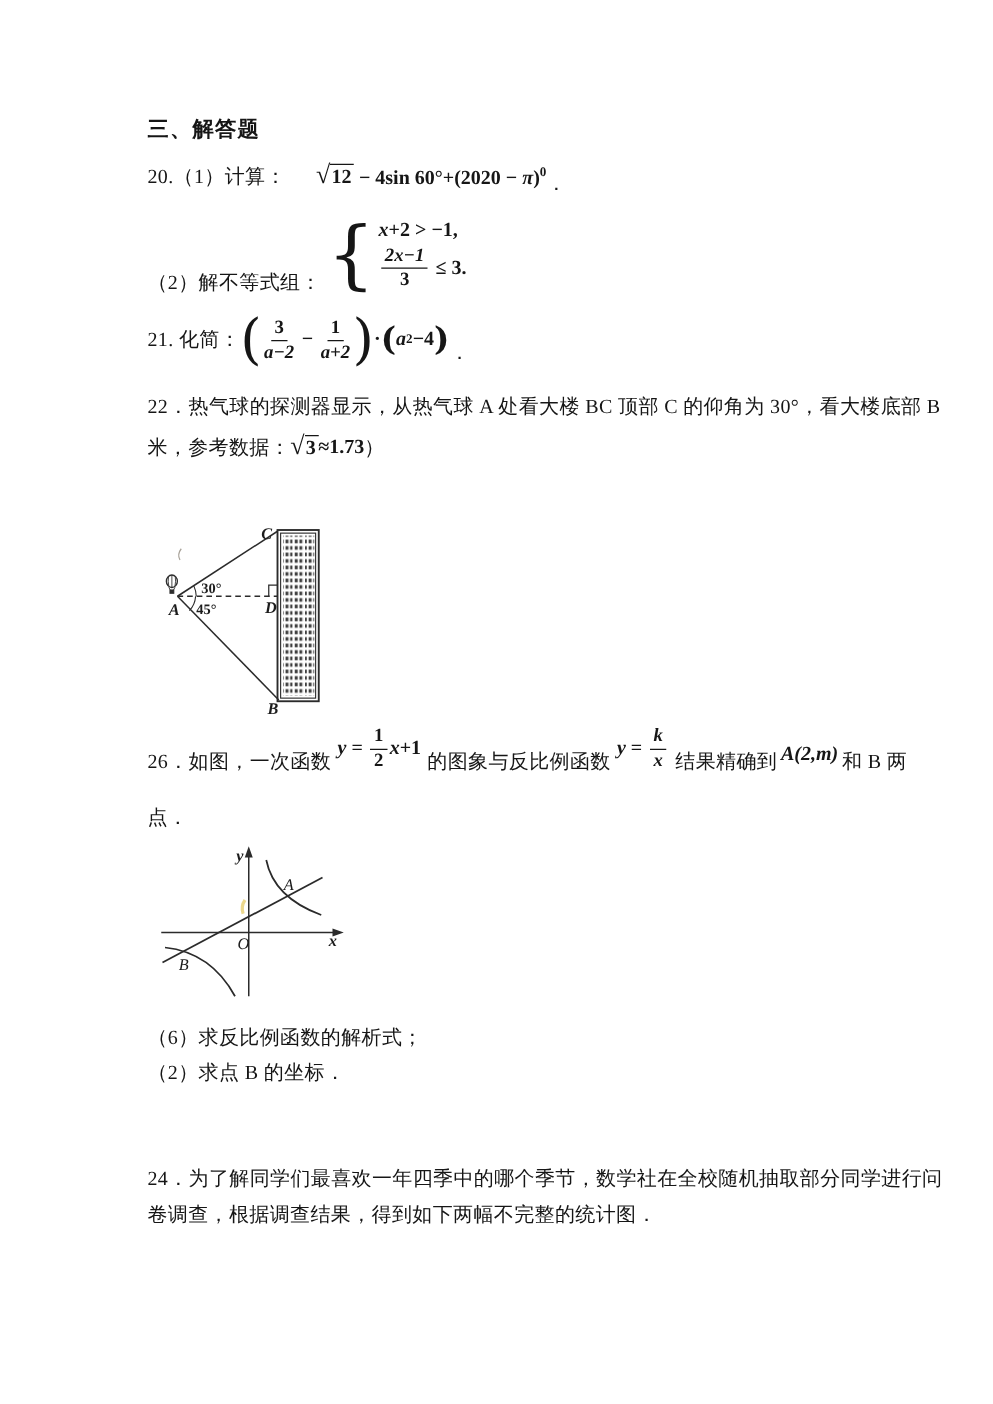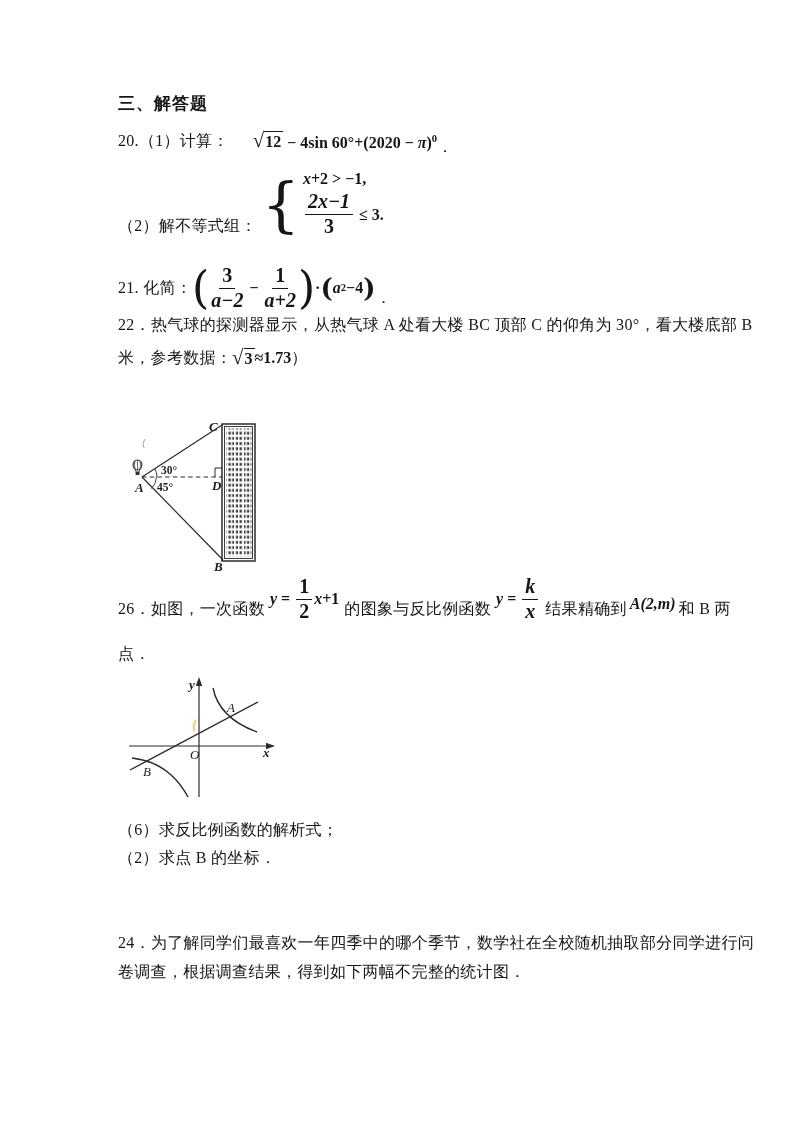--- a/index.html
+++ b/index.html
@@ -13,21 +13,21 @@
   .cn{font-size:16px;letter-spacing:0.3px;}
   .heading{
     font-family:Liberation Sans, sans-serif;
     font-weight:bold;font-size:17px;letter-spacing:1px;
   }
   .math{font-weight:bold;white-space:pre;font-family:"Liberation Serif","DejaVu Serif",serif;}
   .f16{font-size:16px;}
   .mi{font-style:italic;}
   sup.e{font-size:10.5px;line-height:0;vertical-align:super;font-weight:bold;}
   .frac{display:inline-flex;flex-direction:column;align-items:center;
-        vertical-align:middle;line-height:1.08;margin:0 2px;font-size:20px;}
+        vertical-align:middle;line-height:1.08;margin:0 2px;font-size:15px;}
   .frac .num{padding:0 3px 1px 3px;border-bottom:1.6px solid #161616;}
   .frac .den{padding-top:1px;}
   .sqrt{display:inline-flex;align-items:flex-start;}
   .sqrt .sign{font-size:1.3em;line-height:0.95;transform:translateY(-1px);}
   .sqrt .rad{border-top:1.7px solid #161616;padding:1px 2px 0 1px;line-height:1.1;}
   .brace{font-family:"DejaVu Serif",serif;font-weight:400;font-size:60px;
          line-height:60px;align-self:center;margin:0 3px 0 5px;}
   .bigp{font-family:"DejaVu Serif",serif;font-weight:400;font-size:44px;line-height:44px;}
   .medp{font-family:"DejaVu Serif",serif;font-weight:bold;font-size:26px;line-height:26px;}
   .sysrows{display:inline-flex;flex-direction:column;justify-content:center;gap:3px;}
@@ -57,21 +57,21 @@
     <span class="cn selfend">（2）解不等式组：</span>
     <span class="brace">{</span>
     <span class="sysrows">
       <span class="row math f16"><span class="mi">x</span><span>+2 &gt; −1,</span></span>
       <span class="row math f16">
         <span class="frac"><span class="num mi">2x−1</span><span class="den">3</span></span><span> ≤ 3.</span>
       </span>
     </span>
   </div>
 
-  <div class="abs line" style="left:118px;top:248px;height:48px;margin-top:16px;">
+  <div class="abs line" style="left:118px;top:248px;height:48px;">
     <span class="cn">21. 化简：</span>
     <span class="math f16" style="display:inline-flex;align-items:center;">
       <span class="bigp">(</span>
       <span class="frac"><span class="num">3</span><span class="den mi">a−2</span></span>
       <span> − </span>
       <span class="frac"><span class="num">1</span><span class="den mi">a+2</span></span>
       <span class="bigp">)</span>
       <span>·</span>
       <span class="medp">(</span>
       <span class="mi">a</span><sup class="e">2</sup><span>−4</span>

